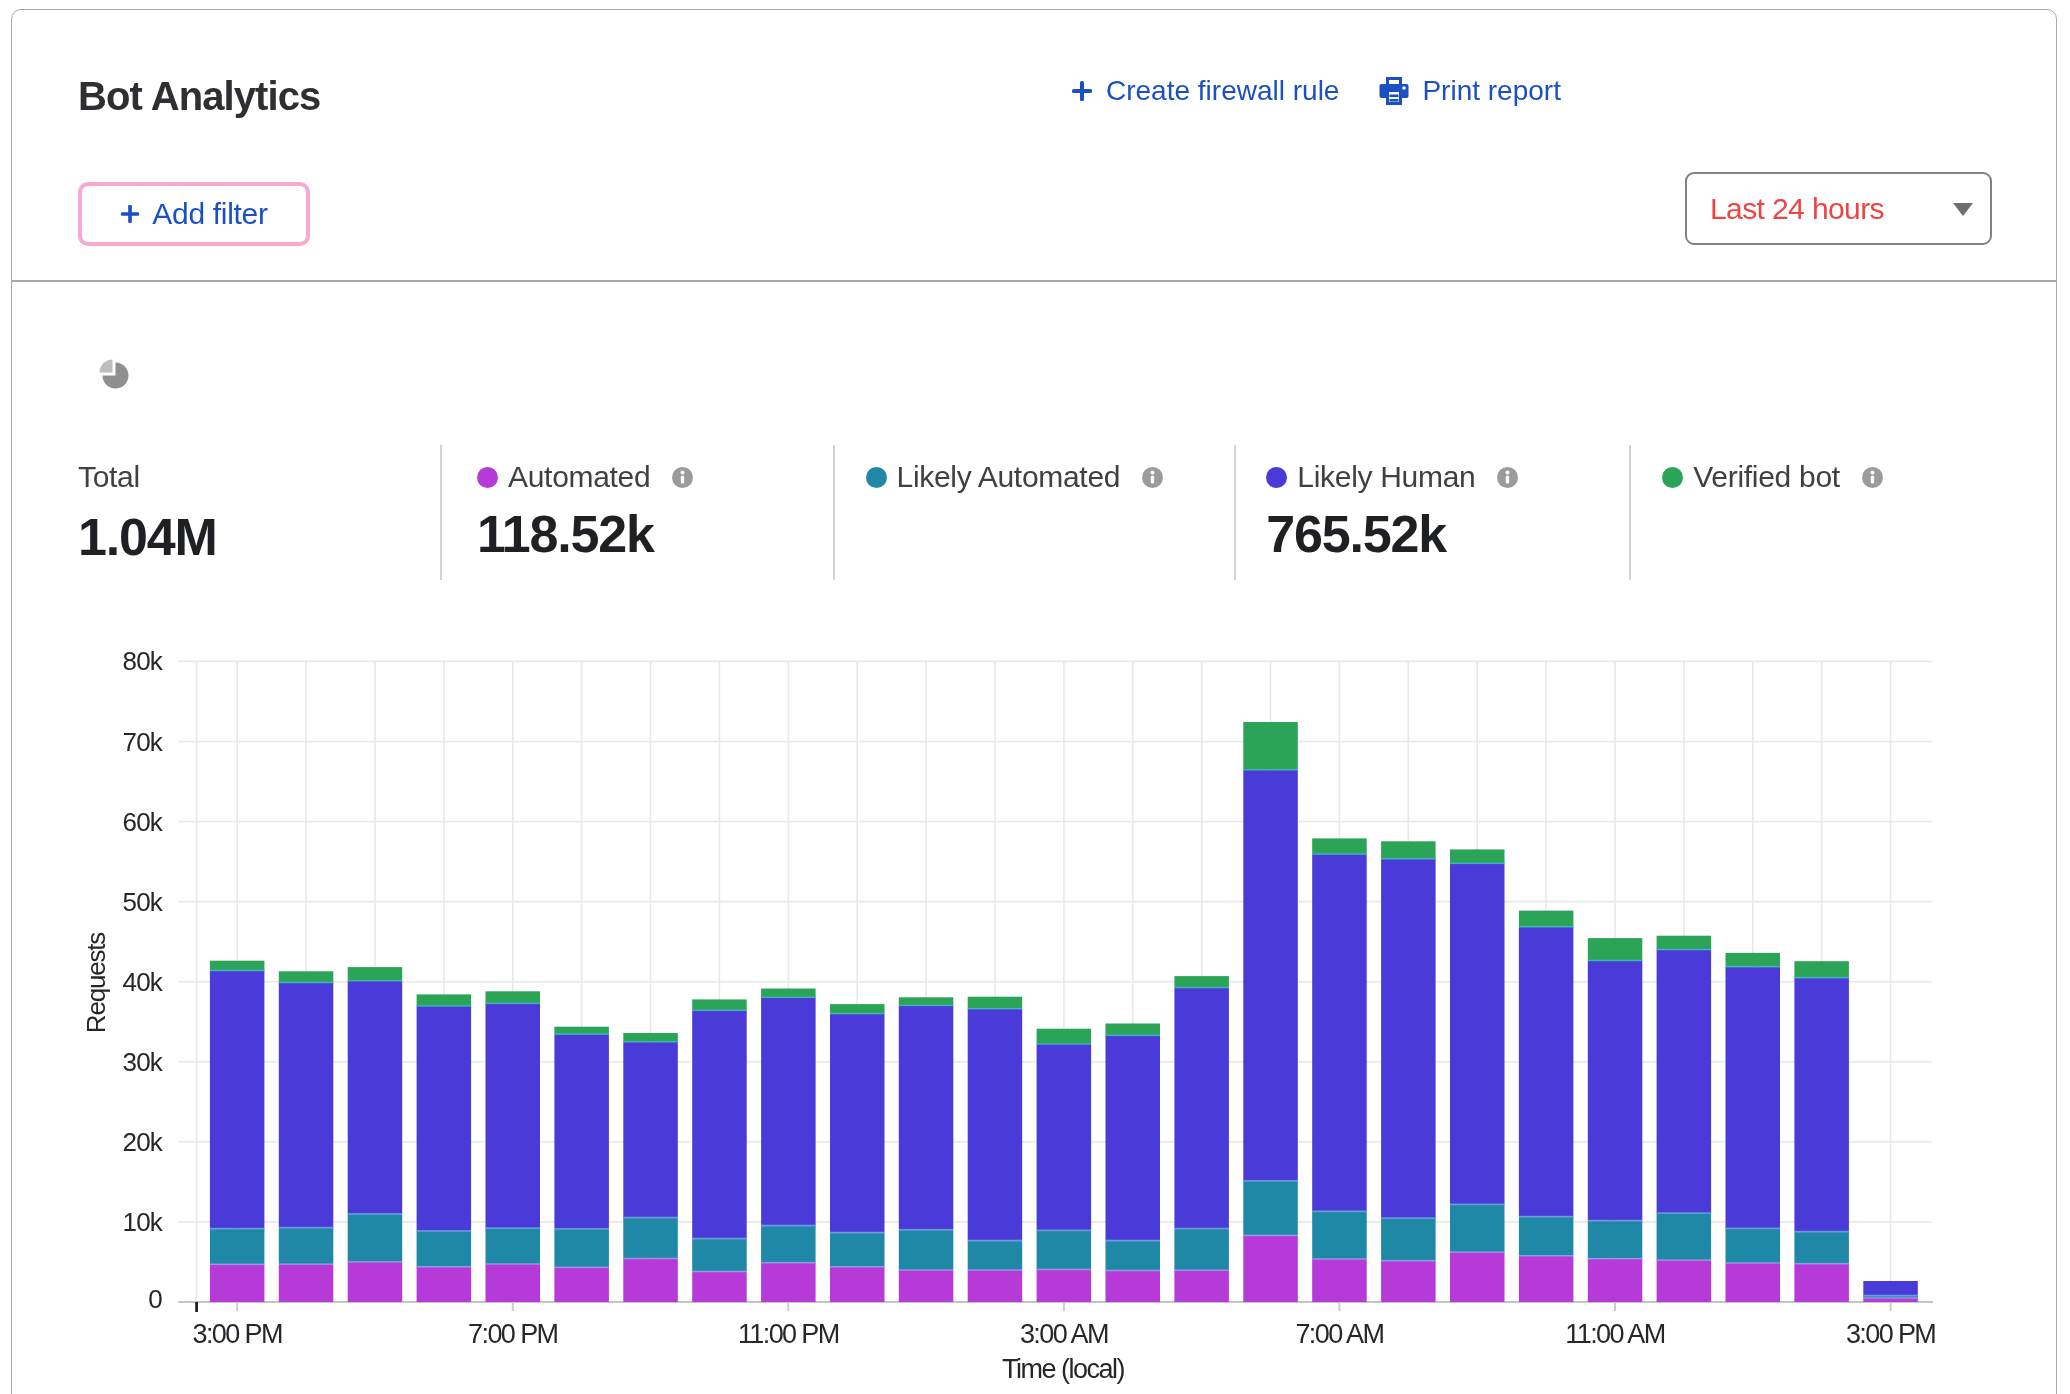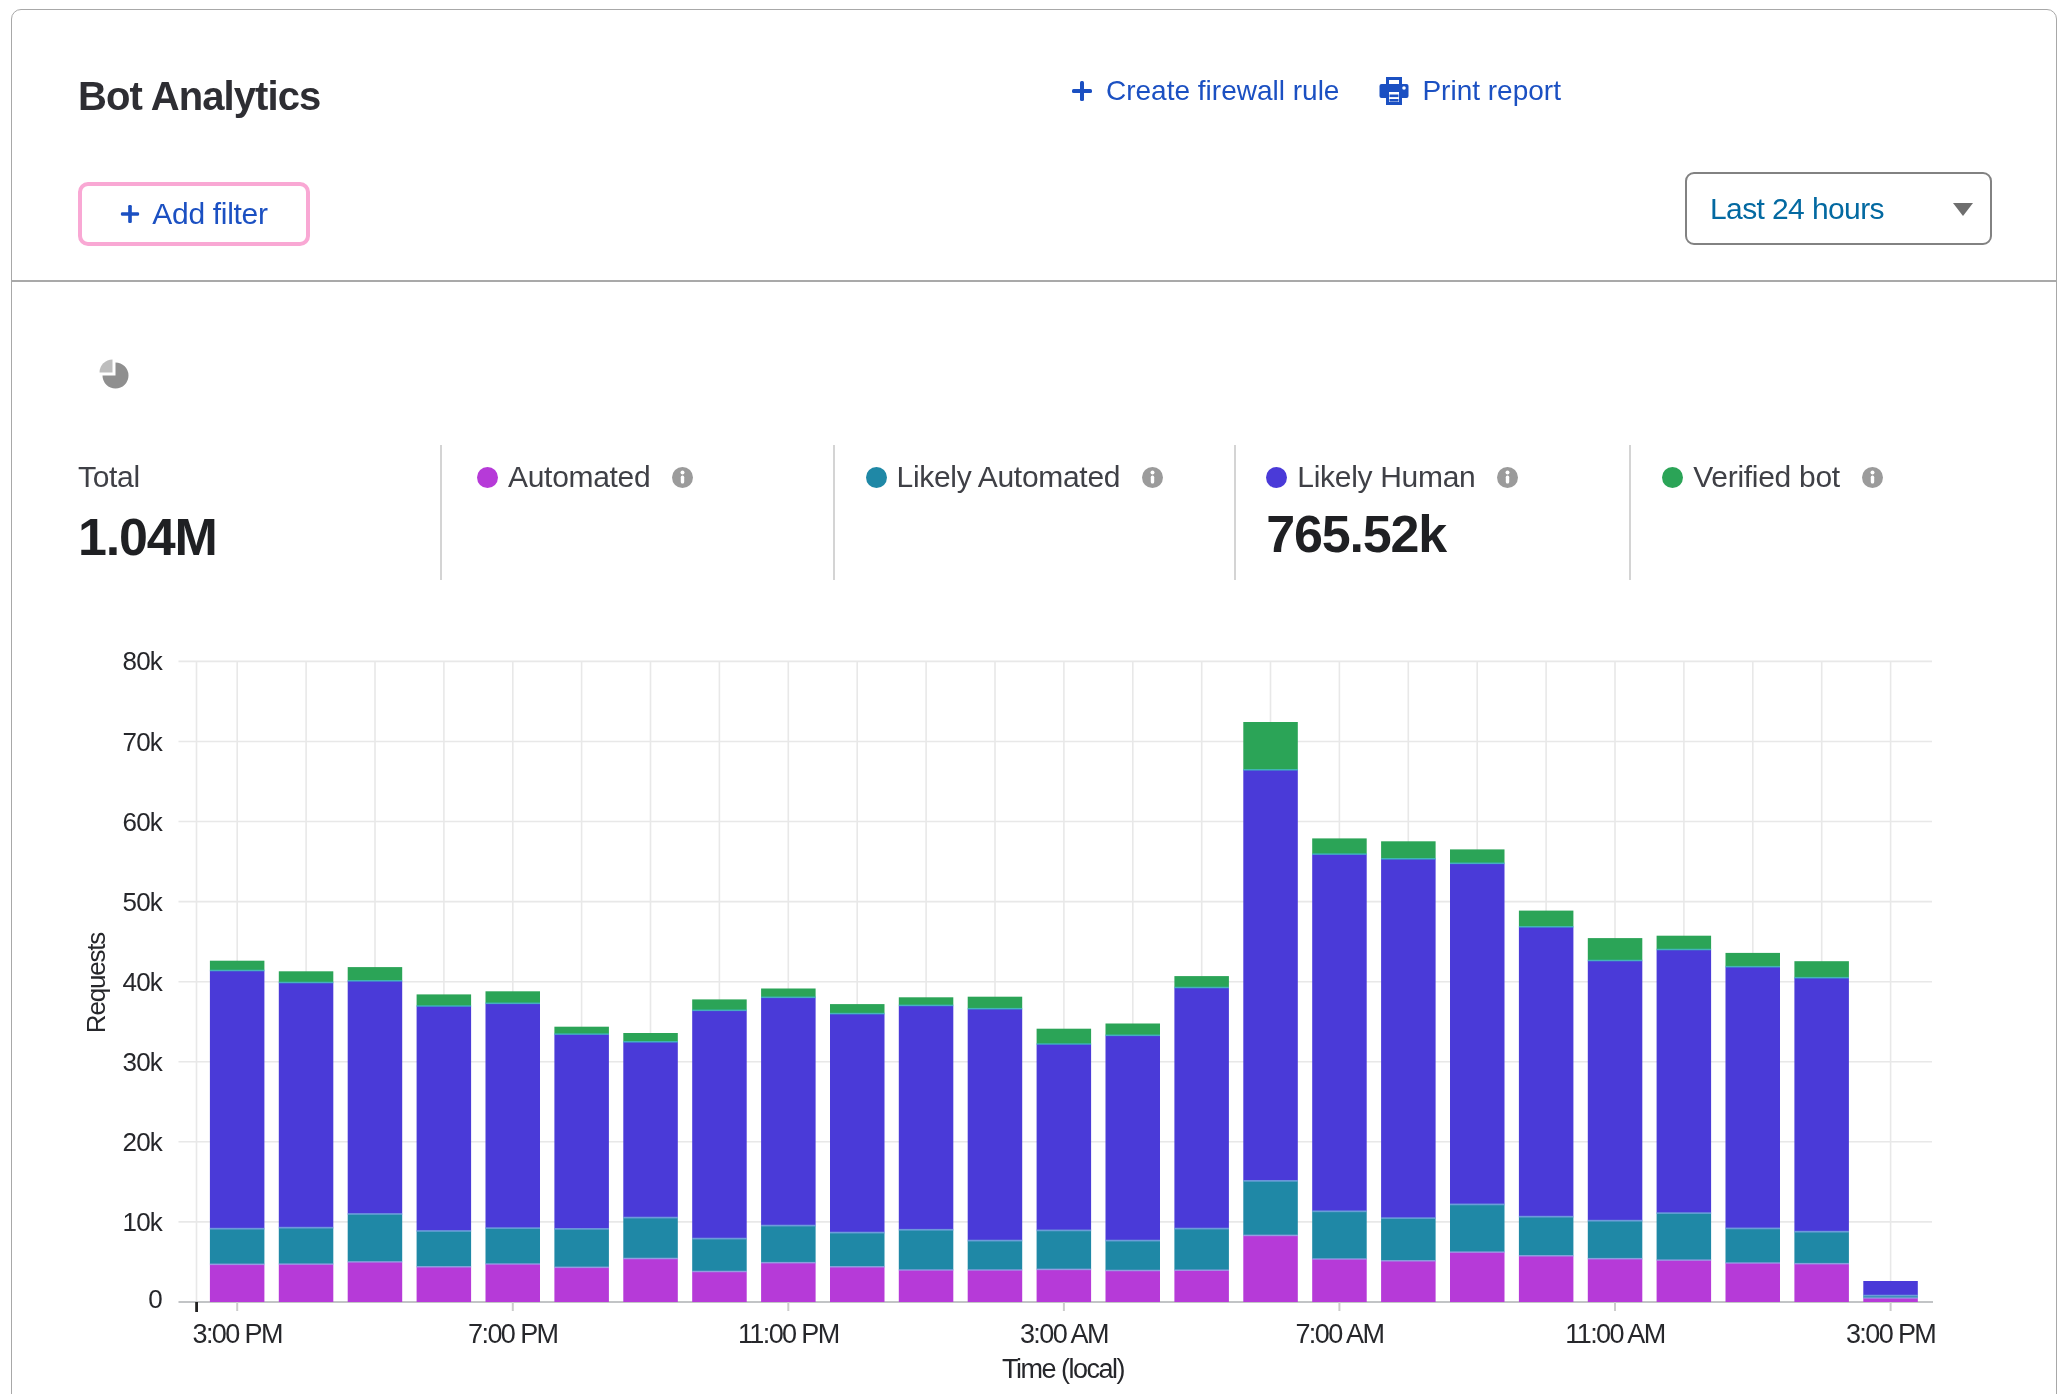--- a/index.html
+++ b/index.html
@@ -32,21 +32,21 @@
 </div>
 
 <div class="abs" style="left:78px;top:182px;width:232px;height:64px;border:4px solid #f9a8d4;border-radius:10px;display:flex;align-items:center;justify-content:center;color:#1b50c2;font-size:30px;letter-spacing:-0.3px">
   <svg width="20" height="20" viewBox="0 0 22 22" style="margin-right:12px">
       <rect x="9" y="1" width="4" height="20" rx="1.5" fill="#1b50c2"></rect>
       <rect x="1" y="9" width="20" height="4" rx="1.5" fill="#1b50c2"></rect>
     </svg>Add filter
 </div>
 
 <div class="abs" style="left:1685px;top:172px;width:307px;height:73px;border:2px solid #828282;border-radius:9px">
-  <span class="abs" style="left:23px;top:18px;font-size:30px;letter-spacing:-0.6px;color:#0369a1">Last 24 hours</span>
+  <span class="abs" style="left:23px;top:18px;font-size:30px;letter-spacing:-0.6px;color:#ef4444">Last 24 hours</span>
   <svg class="abs" style="right:17px;top:29px" width="20" height="13" viewBox="0 0 20 13">
       <polygon points="0,0 20,0 10,13" fill="#6e6e6e"></polygon>
     </svg>
 </div>
 
 <div class="abs" style="left:79px;top:363px;display:flex;align-items:center">
     <svg width="34" height="34" viewBox="0 0 34 34" style="margin-left:18px;flex:none;position:relative;top:-6px">
       <path d="M18.5 18.5 L18.5 5.5 A13 13 0 1 1 5.5 18.5 Z" fill="#8f8f8f"></path>
       <path d="M15.5 15.5 L2.5 15.5 A13 13 0 0 1 15.5 2.5 Z" fill="#bdbdbd"></path>
     </svg>
@@ -61,20 +61,21 @@
 <div style="position:absolute;left:477.0px;top:462px">
     <div style="display:flex;align-items:center;height:30px">
       <span style="width:21px;height:21px;border-radius:50%;background:#b63ad8;margin-right:10px;flex:none"></span>
       <span style="font-size:30px;letter-spacing:-0.3px;color:#3f4046">Automated</span>
       <svg width="21" height="21" viewBox="0 0 21 21" style="margin-left:22px;flex:none">
         <circle cx="10.5" cy="10.5" r="10.5" fill="#9b9b9b"></circle>
         <circle cx="10.5" cy="5.6" r="2" fill="#fff"></circle>
         <rect x="8.8" y="8.6" width="3.4" height="8" rx="1.6" fill="#fff"></rect>
       </svg>
     </div>
+    <div style="font-size:52px;font-weight:700;letter-spacing:-1.2px;color:#1f2023;margin-top:12px">118.52k</div>
   </div>
 <div style="position:absolute;left:865.5px;top:462px">
     <div style="display:flex;align-items:center;height:30px">
       <span style="width:21px;height:21px;border-radius:50%;background:#1f88a6;margin-right:10px;flex:none"></span>
       <span style="font-size:30px;letter-spacing:-0.3px;color:#3f4046">Likely Automated</span>
       <svg width="21" height="21" viewBox="0 0 21 21" style="margin-left:22px;flex:none">
         <circle cx="10.5" cy="10.5" r="10.5" fill="#9b9b9b"></circle>
         <circle cx="10.5" cy="5.6" r="2" fill="#fff"></circle>
         <rect x="8.8" y="8.6" width="3.4" height="8" rx="1.6" fill="#fff"></rect>
       </svg>

